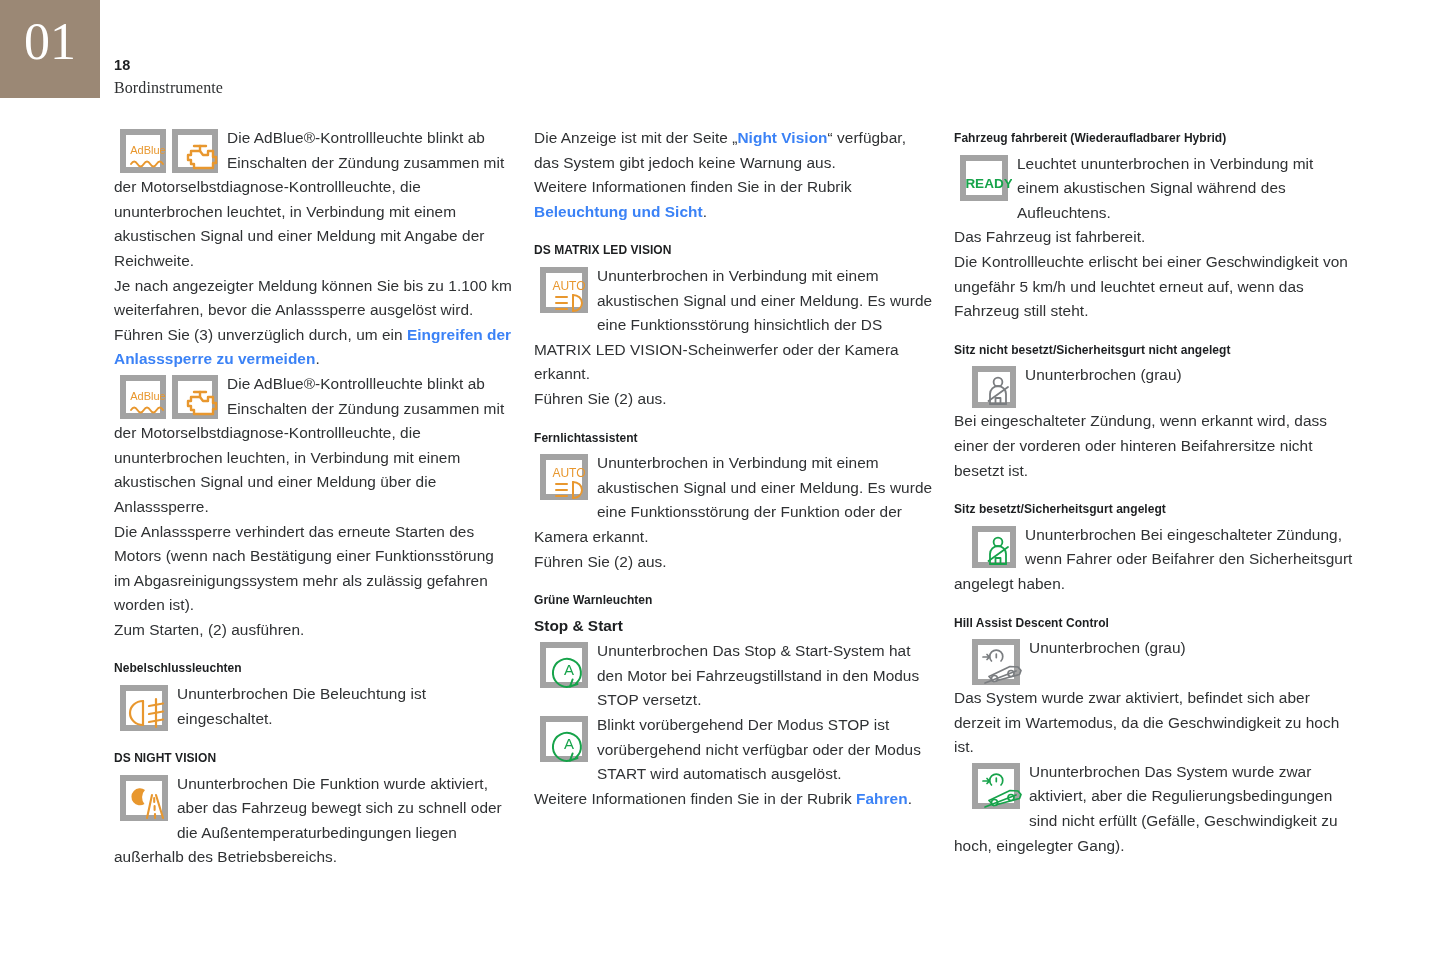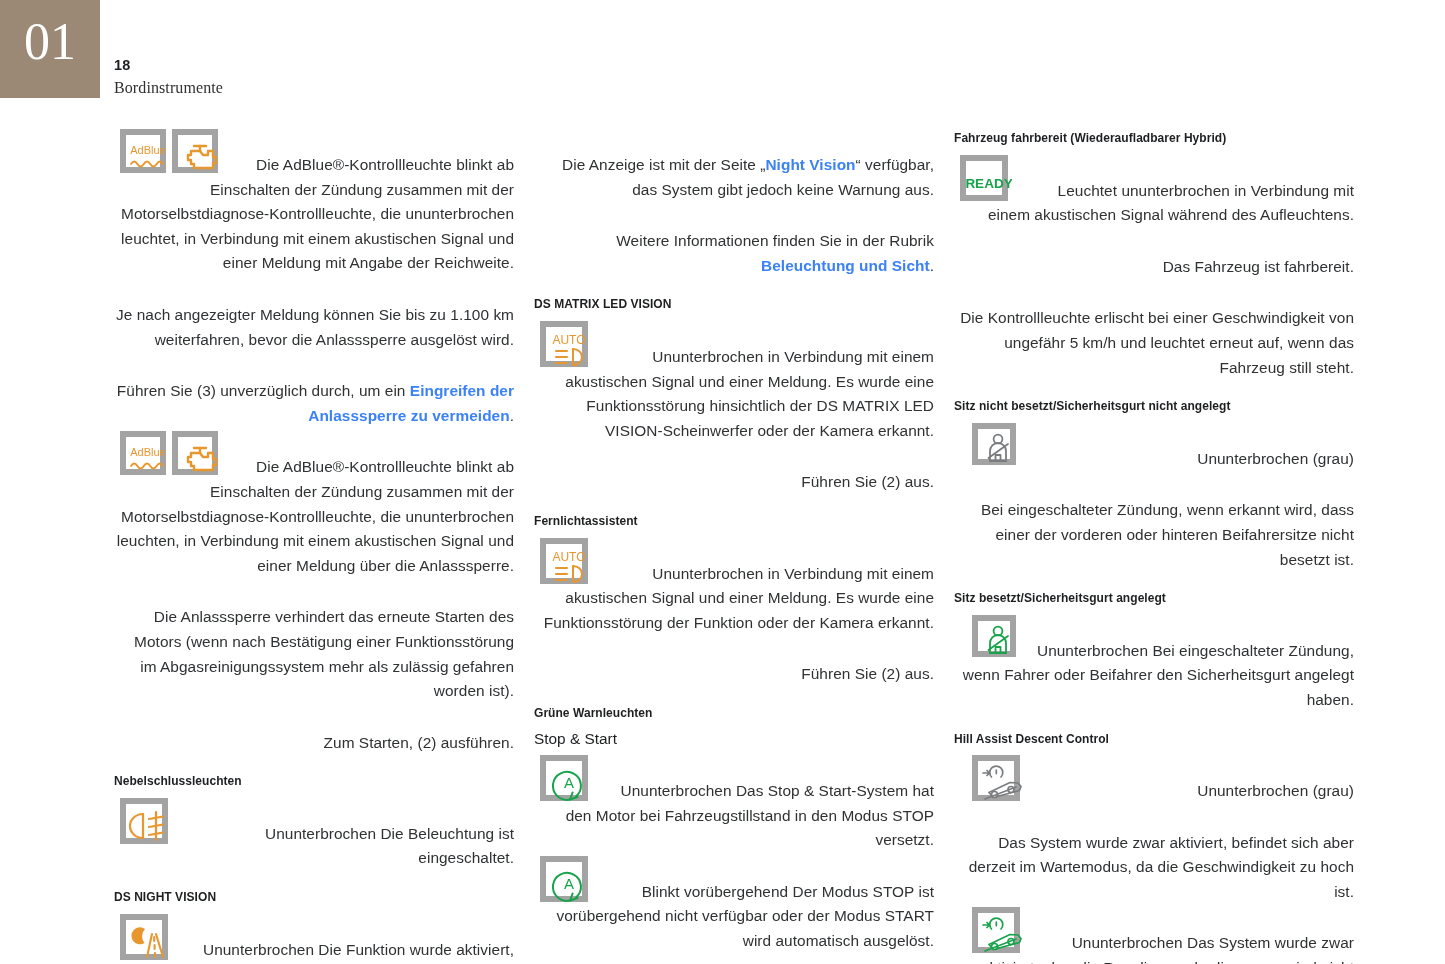--- a/index.html
+++ b/index.html
@@ -44,34 +44,33 @@
   .col{width:400px;}
   .col.c1{margin-left:114px;}
   .col.c2{margin-left:20px;}
   .col.c3{margin-left:20px;}
 
   p{margin:0;}
 
   .body-text{
     font-size:15.4px;line-height:24.6px;color:#2f3133;
     letter-spacing:.05px;
-    text-align:right;
-    margin-top:27px;
+    text-align:left;
   }
   .body-text b{font-weight:bold;color:#3b82f6;}
 
   .heading{
     font-size:12px;font-weight:bold;color:#1d1f21;
     line-height:24.6px;
     margin-top:14px;margin-bottom:1px;
     letter-spacing:.05px;
   }
   .heading.first{margin-top:0;}
   .subheading{
-    font-size:15.4px;font-weight:normal;color:#1d1f21;
+    font-size:15.4px;font-weight:bold;color:#1d1f21;
     line-height:24.6px;margin-top:0;margin-bottom:1px;
   }
 
   
   .iconpara{overflow:hidden;}
   .iconpara .ico-float{float:left;margin:3px 9px 1px 6px;}
   .iconpara p{font-size:15.4px;line-height:24.6px;color:#2f3133;}
 
   
   .ico{

